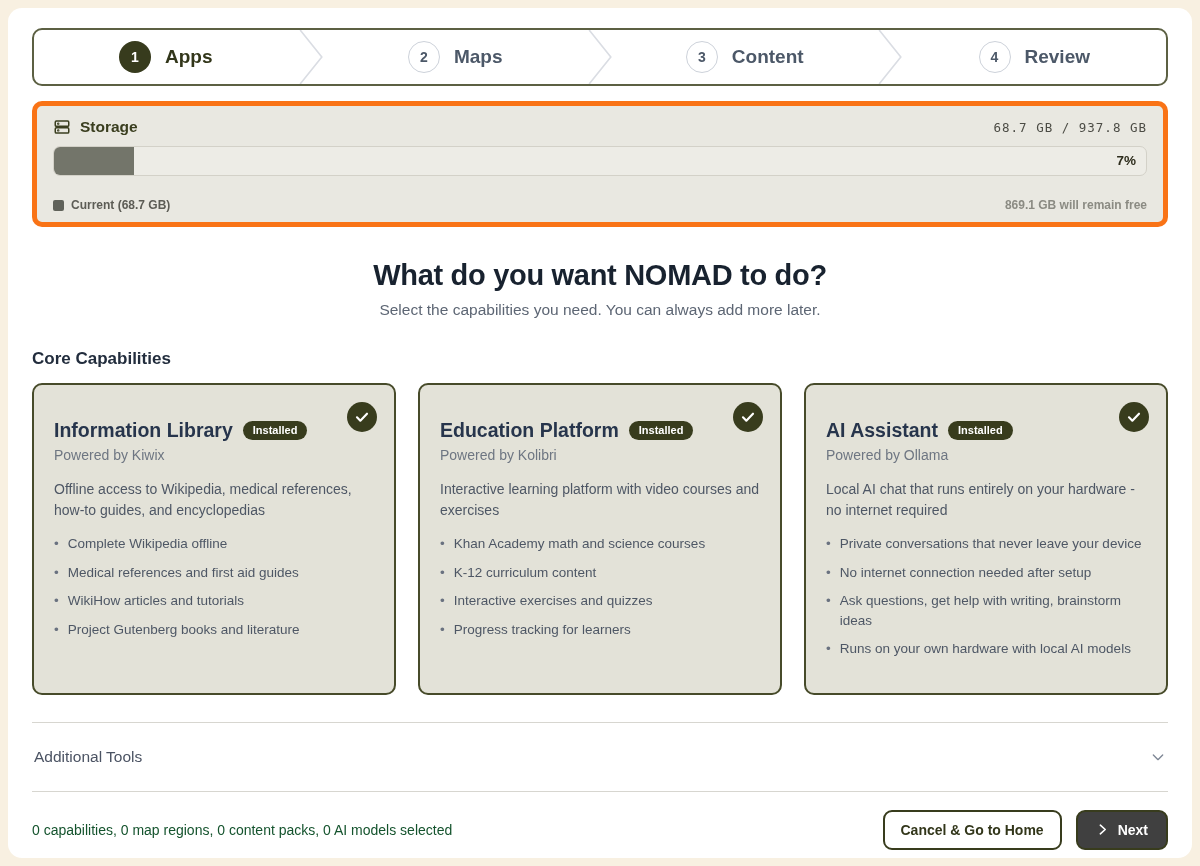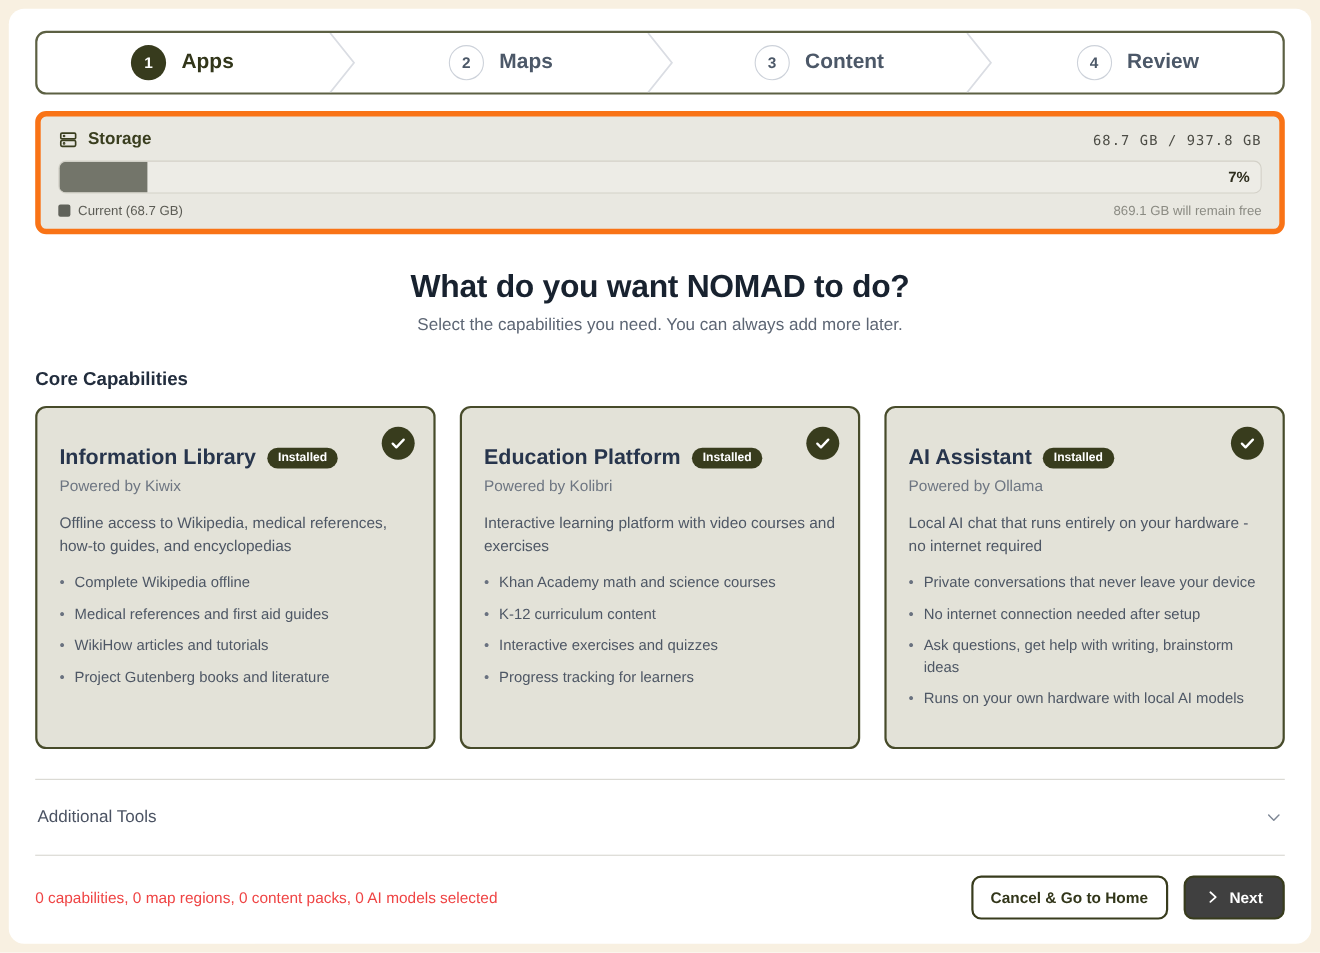--- a/index.html
+++ b/index.html
@@ -67,21 +67,21 @@
     border: 1px solid #d3d1c8;
     border-radius: 7px;
     position: relative;
     overflow: hidden;
   }
   .progress-fill { height: 100%; background: #73756a; }
   .progress-label {
     position: absolute; right: 10px; top: 0;
     line-height: 28px; font-weight: 700; font-size: 13.5px; color: #2d2c1c;
   }
-  .storage-foot { margin-top: 8px; display: flex; justify-content: space-between; align-items: flex-start; }
+  .storage-foot { margin-top: 22px; display: flex; justify-content: space-between; align-items: flex-start; font-weight: bold; }
   .legend { display: flex; align-items: center; gap: 7px; font-size: 12px; color: #5c5c55; }
   .swatch { width: 11px; height: 11px; background: #60625a; border-radius: 2px; }
   .free-note { font-size: 12px; color: #8b8b83; }
 
   
   .hero { margin-top: 32px; text-align: center; }
   .hero h1 { font-size: 29px; font-weight: 800; color: #18222f; letter-spacing: -0.3px; }
   .hero p { margin-top: 9px; font-size: 15.5px; color: #5d6674; }
 
   
@@ -120,21 +120,21 @@
   hr.divider { border: none; border-top: 1px solid #d7d6d0; margin-top: 27px; }
   .additional {
     display: flex; justify-content: space-between; align-items: center;
     padding: 25px 2px;
     cursor: pointer;
   }
   .additional-label { font-size: 15.5px; color: #4b5363; }
   hr.divider2 { border: none; border-top: 1px solid #d7d6d0; }
 
   .footer { margin-top: 18px; display: flex; justify-content: space-between; align-items: center; }
-  .summary { font-size: 14px; color: #ef4444; }
+  .summary { font-size: 14px; color: #14532d; }
   .actions { display: flex; gap: 14px; }
   .btn { font-family: inherit; font-size: 14px; font-weight: 700; border-radius: 9px; cursor: pointer; }
   .btn-secondary { background: #fff; border: 2px solid #383c1d; color: #32361a; padding: 10px 16px; }
   .btn-primary {
     background: #404040; border: 2px solid #383c1d; color: #fff;
     padding: 10px 18px;
     display: flex; align-items: center; gap: 9px;
   }
 </style>
 </head>

